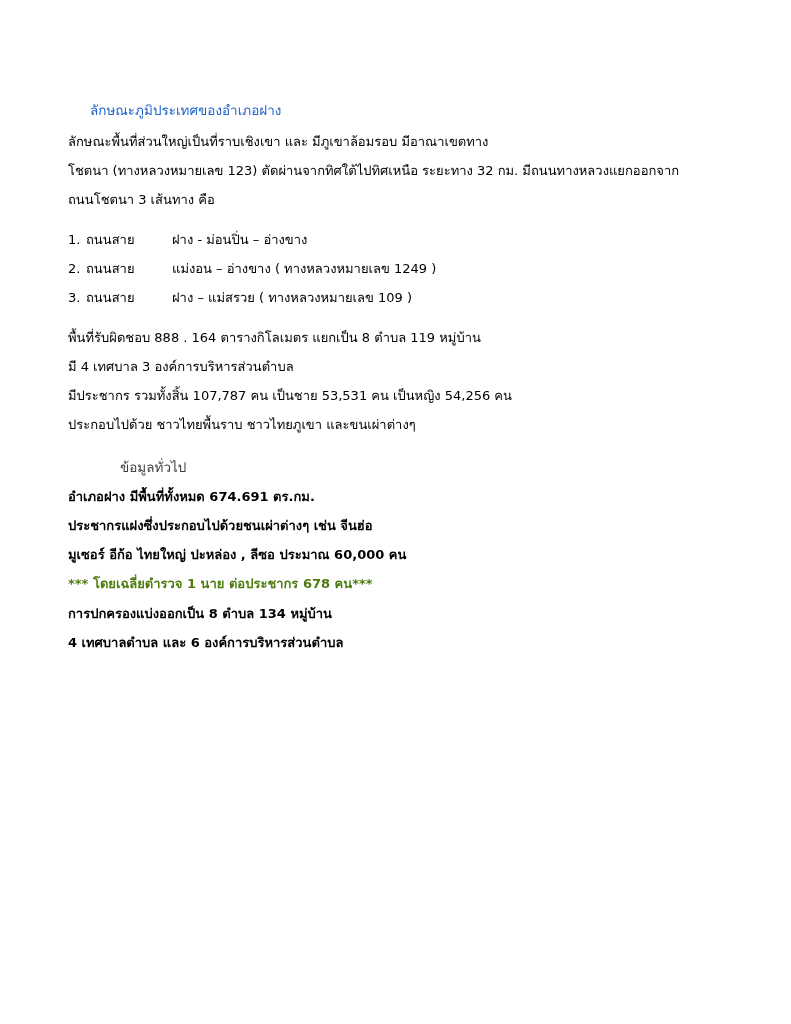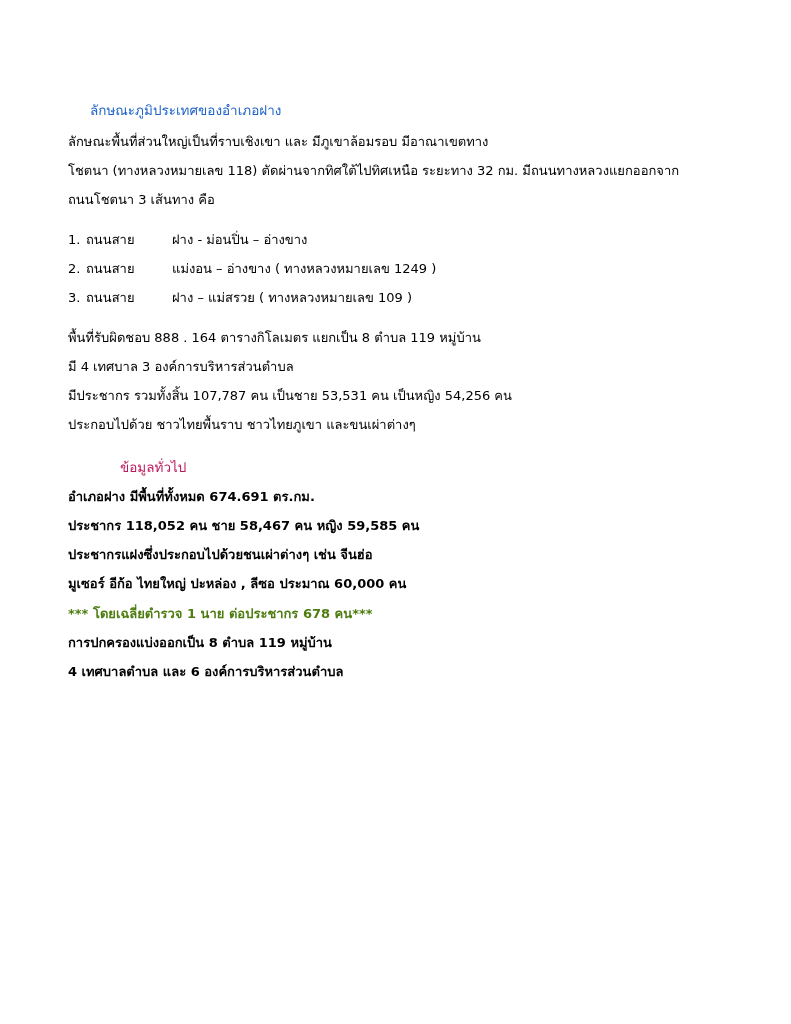--- a/index.html
+++ b/index.html
@@ -25,21 +25,21 @@
     font-size: 13px;
     line-height: 1.55;
   }
   .heading {
     color: #1f63c9;
     font-size: 13.5px;
     font-weight: normal;
     margin: 0 0 10px 30px;
   }
   .heading2 {
-    color: #be185d;
+    color: #404040;
     font-size: 13.5px;
     font-weight: normal;
     margin: 22px 0 4px 60px;
   }
   p.body-line {
     margin: 8px;
     font-size: 13px;
     line-height: 1.62;
   }
   .ind-0 { margin-left: 60px; }
@@ -74,21 +74,21 @@
 </style>
 </head>
 <body>
 
 <div class="page">
   <div class="doc">
 
     <div class="heading">ลักษณะภูมิประเทศของอำเภอฝาง</div>
 
     <p class="body-line ind-0">ลักษณะพื้นที่ส่วนใหญ่เป็นที่ราบเชิงเขา และ มีภูเขาล้อมรอบ  มีอาณาเขตทาง</p>
-    <p class="body-line ind-0">โชตนา (ทางหลวงหมายเลข 118)  ตัดผ่านจากทิศใต้ไปทิศเหนือ ระยะทาง 32 กม. มีถนนทางหลวงแยกออกจาก</p>
+    <p class="body-line ind-0">โชตนา (ทางหลวงหมายเลข 123)  ตัดผ่านจากทิศใต้ไปทิศเหนือ ระยะทาง 32 กม. มีถนนทางหลวงแยกออกจาก</p>
     <p class="body-line ind-0">ถนนโชตนา 3  เส้นทาง  คือ</p>
 
     <div class="spacer-sm"></div>
 
     <p class="body-line list-line">
       <span class="list-num">1.</span><span class="list-label">ถนนสาย</span><span>ฝาง - ม่อนปิ่น – อ่างขาง</span>
     </p>
     <p class="body-line list-line">
       <span class="list-num">2.</span><span class="list-label">ถนนสาย</span><span>แม่งอน – อ่างขาง  ( ทางหลวงหมายเลข 1249 )</span>
     </p>
@@ -100,21 +100,20 @@
 
     <p class="body-line ind-2">พื้นที่รับผิดชอบ   888 . 164   ตารางกิโลเมตร   แยกเป็น  8  ตำบล 119 หมู่บ้าน</p>
     <p class="body-line ind-2">มี  4   เทศบาล   3   องค์การบริหารส่วนตำบล</p>
 
     <p class="body-line ind-0">มีประชากร รวมทั้งสิ้น 107,787 คน เป็นชาย  53,531 คน  เป็นหญิง 54,256 คน</p>
     <p class="body-line ind-0">ประกอบไปด้วย  ชาวไทยพื้นราบ  ชาวไทยภูเขา และขนเผ่าต่างๆ</p>
 
     <div class="heading2">ข้อมูลทั่วไป</div>
 
     <p class="body-line sec2-first">อำเภอฝาง มีพื้นที่ทั้งหมด   674.691  ตร.กม.</p>
-    <p class="body-line sec2-line">ประชากร 118,052  คน ชาย 58,467 คน หญิง 59,585 คน</p>
     <p class="body-line sec2-line">ประชากรแฝงซึ่งประกอบไปด้วยชนเผ่าต่างๆ เช่น จีนฮ่อ</p>
     <p class="body-line sec2-line">มูเซอร์ อีก้อ ไทยใหญ่ ปะหล่อง , ลีซอ ประมาณ 60,000 คน</p>
     <p class="body-line sec2-line red">*** โดยเฉลี่ยตำรวจ 1 นาย ต่อประชากร 678 คน***</p>
-    <p class="body-line sec2-line">การปกครองแบ่งออกเป็น   8  ตำบล 119 หมู่บ้าน</p>
+    <p class="body-line sec2-line">การปกครองแบ่งออกเป็น   8  ตำบล 134 หมู่บ้าน</p>
     <p class="body-line sec2-line">4 เทศบาลตำบล และ 6 องค์การบริหารส่วนตำบล</p>
 
   </div>
 </div>
 
 </body></html>

